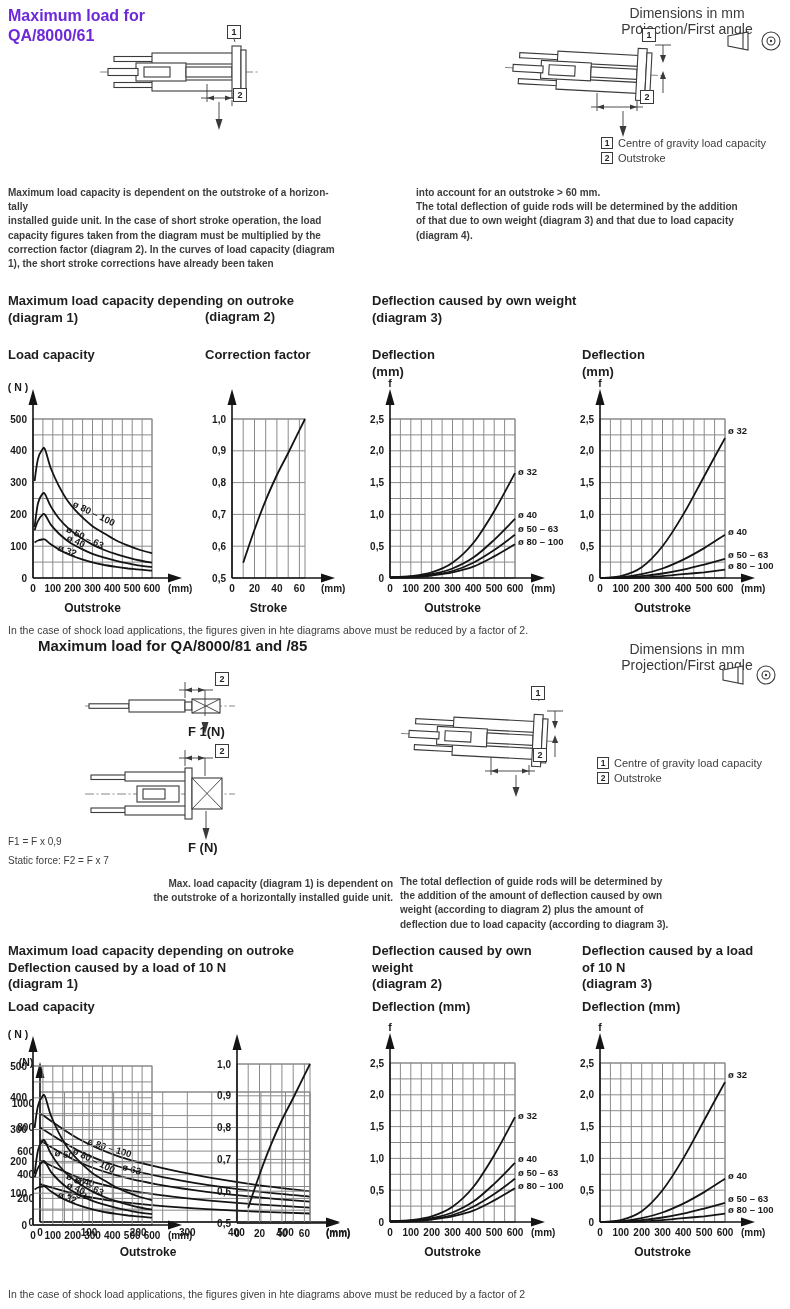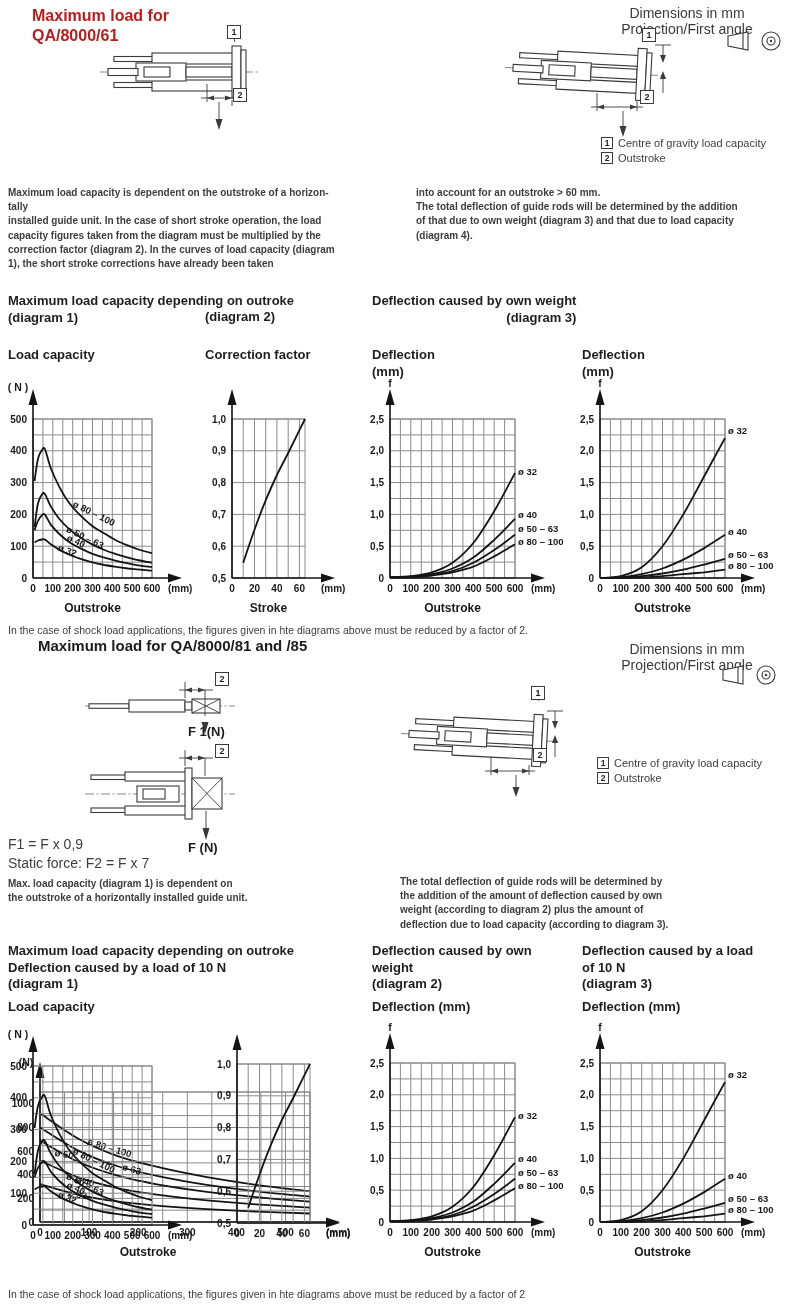--- a/index.html
+++ b/index.html
@@ -1,25 +1,25 @@
 <!DOCTYPE html>
 <html><head>
 <meta charset="utf-8">
 <style>
   html,body{margin:0;padding:0;background:#fff;}
   .page{position:relative;width:790px;height:1309px;background:#ffffff;
         font-family:"Liberation Sans",sans-serif;color:#222;overflow:hidden;}
   .abs{position:absolute;}
-  .h1{font-weight:bold;font-size:16px;line-height:20px;white-space:pre-line;color:#b91c1c;margin-left:24px;}
+  .h1{font-weight:bold;font-size:16px;line-height:20px;white-space:pre-line;color:#6d28d9;}
   .h1b{font-weight:bold;font-size:15px;color:#1c1c1c;white-space:nowrap;}
   .meta{font-size:14px;color:#3a3a3a;text-align:center;white-space:pre-line;line-height:16px;}
   .body{font-size:10px;line-height:14.2px;color:#3d3d3d;white-space:pre-line;font-weight:bold;}
   .chead{font-weight:bold;font-size:13px;line-height:16.5px;white-space:pre-line;color:#1e1e1e;}
   .note{font-size:10.5px;color:#3d3d3d;white-space:nowrap;}
-  .formula{font-size:14px;color:#3d3d3d;white-space:nowrap;}
+  .formula{font-size:10px;color:#3d3d3d;white-space:nowrap;}
   .legendrow{display:flex;align-items:center;gap:5px;font-size:11px;color:#3d3d3d;}
   .cbox{box-sizing:border-box;border:1.3px solid #3a3a3a;background:#fff;width:14px;height:14px;
         font-size:9px;font-weight:bold;color:#222;display:flex;align-items:center;justify-content:center;}
   .cbox-s{width:12px;height:12px;font-size:8.5px;}
   .flabel{font-size:13px;font-weight:bold;color:#1c1c1c;white-space:nowrap;}
   
   .grid{stroke:#8a8a8a;stroke-width:1;fill:none;}
   .axis{stroke:#141414;stroke-width:1.6;fill:none;}
   .arrow{fill:#141414;stroke:none;}
   .curve{stroke:#141414;stroke-width:1.8;fill:none;}
@@ -124,21 +124,21 @@
 correction factor (diagram 2). In the curves of load capacity (diagram
 1), the short stroke corrections have already been taken</div>
   <div class="abs body" style="left:416px;top:186px;width:385px;">into account for an outstroke &gt; 60 mm.
 The total deflection of guide rods will be determined by the addition
 of that due to own weight (diagram 3) and that due to load capacity
 (diagram 4).</div>
 
   <div class="abs chead" style="left:8px;top:293px;">Maximum load capacity depending on outroke
 (diagram 1)</div>
   <div class="abs chead" style="left:205px;top:309px;">(diagram 2)</div>
-  <div class="abs chead" style="left:372px;top:293px;text-align:right;">Deflection caused by own weight
+  <div class="abs chead" style="left:372px;top:293px;">Deflection caused by own weight
 (diagram 3)</div>
 
   <div class="abs chead" style="left:8px;top:347px;">Load capacity</div>
   <div class="abs chead" style="left:205px;top:347px;">Correction factor</div>
   <div class="abs chead" style="left:372px;top:347px;">Deflection
 (mm)</div>
   <div class="abs chead" style="left:582px;top:347px;">Deflection
 (mm)</div>
 
   <svg class="abs" style="left:0;top:375px;" width="200" height="250">
@@ -421,21 +421,21 @@
     <span class="cbox cbox-s">1</span>
     <span>Centre of gravity load capacity</span>
   </div>
   <div class="abs legendrow" style="left:597px;top:772px;">
     <span class="cbox cbox-s">2</span>
     <span>Outstroke</span>
   </div>
 
   <div class="abs formula" style="left:8px;top:836px;">F1 = F x 0,9</div>
   <div class="abs formula" style="left:8px;top:855px;">Static force: F2 = F x 7</div>
-  <div class="abs body" style="left:8px;top:877px;width:385px;">Max. load capacity (diagram 1) is dependent on
+  <div class="abs body" style="left:8px;top:877px;width:385px;text-align:right;">Max. load capacity (diagram 1) is dependent on
 the outstroke of a horizontally installed guide unit.</div>
   <div class="abs body" style="left:400px;top:875px;width:385px;">The total deflection of guide rods will be determined by
 the addition of the amount of deflection caused by own
 weight (according to diagram 2) plus the amount of
 deflection due to load capacity (according to diagram 3).</div>
 
   <div class="abs chead" style="left:8px;top:943px;">Maximum load capacity depending on outroke
 Deflection caused by a load of 10 N
 (diagram 1)</div>
   <div class="abs chead" style="left:372px;top:943px;">Deflection caused by own

